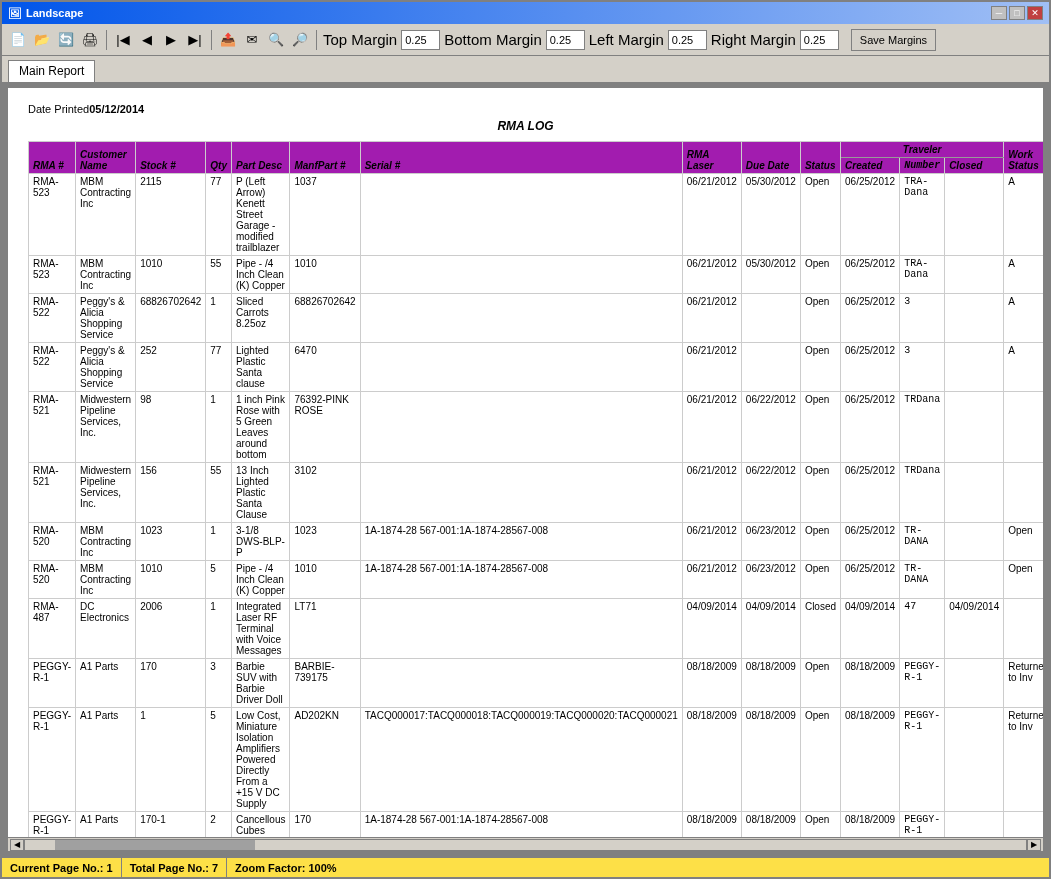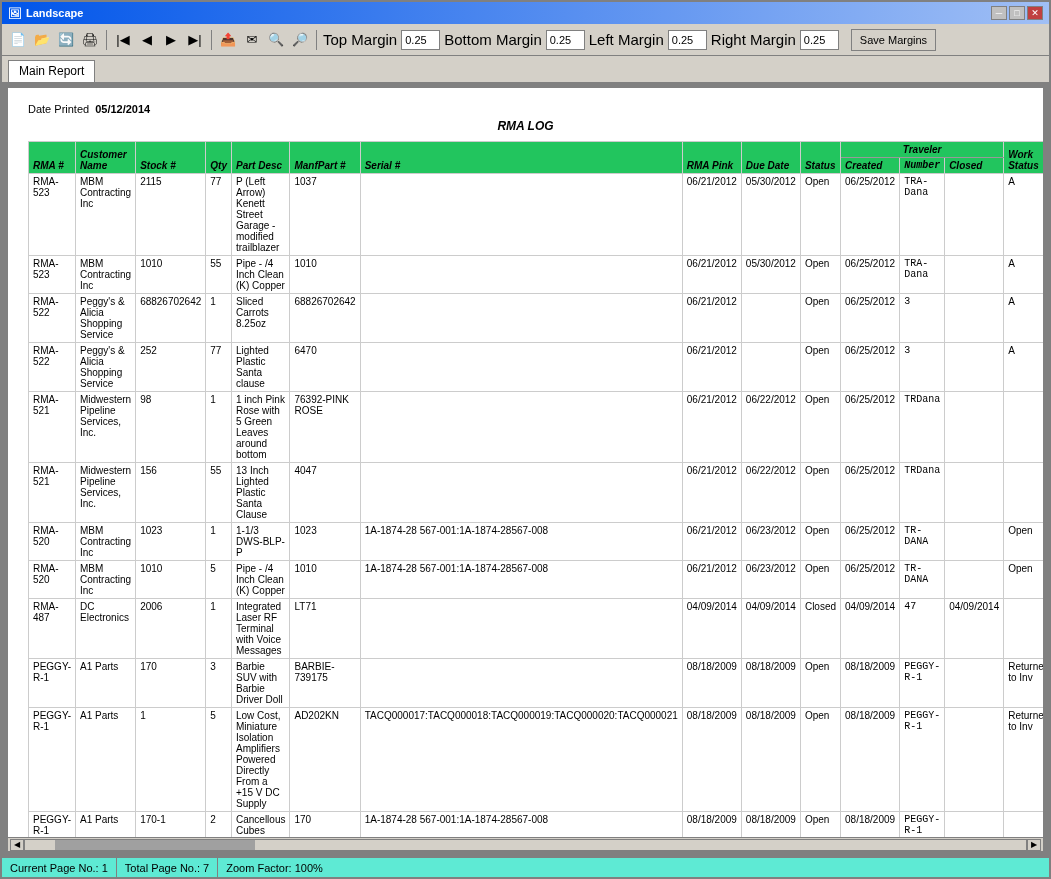--- a/index.html
+++ b/index.html
@@ -20,46 +20,46 @@
 
     .tab-bar { background: #d4d0c8; padding: 4px 6px 0; display: flex; height: 26px; }
     .tab { padding: 3px 10px; background: #d4d0c8; border: 1px solid #808080; border-bottom: none; font-size: 12px; cursor: pointer; }
     .tab.active { background: white; }
 
     .content-area { flex: 1; background: #808080; overflow: hidden; display: flex; flex-direction: column; padding: 6px; }
     .report-container { flex: 1; background: white; overflow: auto; position: relative; }
 
     .report-body { padding: 15px 20px; min-width: 950px; }
     .report-header { margin-bottom: 8px; }
-    .report-date-line { display: flex; align-items: baseline; gap: 6px; margin-bottom: 4px; }
+    .report-date-line { display: flex; align-items: baseline; margin-bottom: 4px; }
     .date-label { font-size: 11px; }
     .date-value { font-size: 11px; font-weight: bold; }
     .report-title { text-align: center; font-size: 12px; font-weight: bold; font-style: italic; margin-bottom: 6px; }
 
     .report-table { width: 100%; border-collapse: collapse; font-size: 10px; }
-    .report-table th { font-style: italic; font-weight: bold; border: 1px solid #ccc; padding: 2px 4px; text-align: left; vertical-align: bottom; background: #22c55e; }
+    .report-table th { font-style: italic; font-weight: bold; border: 1px solid #ccc; padding: 2px 4px; text-align: left; vertical-align: bottom; background: #a21caf; }
     .report-table td { border: 1px solid #ccc; padding: 2px 4px; vertical-align: top; }
     .col-rma { width: 62px; }
     .col-cust { width: 110px; }
     .col-stock { width: 75px; }
     .col-qty { width: 28px; }
     .col-part { width: 110px; }
     .col-manf { width: 75px; }
     .col-serial { width: 80px; }
     .col-rmadate { width: 60px; }
     .col-due { width: 60px; }
     .col-status { width: 40px; }
     .col-created { width: 60px; }
     .col-number { width: 55px; font-family: Liberation Mono, monospace; }
     .col-closed { width: 55px; }
     .col-workstatus { width: 75px; }
 
     .scrollbar-area { height: 14px; background: #d4d0c8; border-top: 1px solid #808080; display: flex; align-items: center; padding: 0 2px; }
 
-    .status-bar { background: #5eead4; border-top: 1px solid #808080; height: 20px; display: flex; align-items: flex-start; }
+    .status-bar { background: #fde047; border-top: 1px solid #808080; height: 20px; display: flex; align-items: flex-start; font-weight: bold; }
     .status-section { padding: 0 8px; font-size: 11px; border-right: 1px solid #808080; height: 100%; display: flex; align-items: center; }
     .status-section:last-child { border-right: none; }
   </style>
 </head>
 <body>
 
 <div class="window">
 
   <div class="title-bar">
     <div class="title-bar-text">
@@ -120,21 +120,21 @@
         <table class="report-table">
           <thead>
             <tr>
               <th class="col-rma" rowspan="2"><em>RMA #</em></th>
               <th class="col-cust" rowspan="2"><em>Customer Name</em></th>
               <th class="col-stock" rowspan="2"><em>Stock #</em></th>
               <th class="col-qty" rowspan="2"><em>Qty</em></th>
               <th class="col-part" rowspan="2"><em>Part Desc</em></th>
               <th class="col-manf" rowspan="2"><em>ManfPart #</em></th>
               <th class="col-serial" rowspan="2"><em>Serial #</em></th>
-              <th class="col-rmadate" rowspan="2"><em>RMA Pink</em></th>
+              <th class="col-rmadate" rowspan="2"><em>RMA Laser</em></th>
               <th class="col-due" rowspan="2"><em>Due Date</em></th>
               <th class="col-status" rowspan="2"><em>Status</em></th>
               <th colspan="3" style="text-align:center;border-bottom:1px solid #999;"><em>Traveler</em></th>
               <th class="col-workstatus" rowspan="2"><em>Work Status</em></th>
             </tr>
             <tr>
               <th class="col-created"><em>Created</em></th>
               <th class="col-number"><em>Number</em></th>
               <th class="col-closed"><em>Closed</em></th>
             </tr>
@@ -219,36 +219,36 @@
                 <td class="col-number">TRDana</td>
                 <td class="col-closed"></td>
                 <td class="col-workstatus"></td>
               </tr>
               <tr>
                 <td class="col-rma">RMA-521</td>
                 <td class="col-cust">Midwestern Pipeline Services, Inc.</td>
                 <td class="col-stock">156</td>
                 <td class="col-qty">55</td>
                 <td class="col-part">13 Inch Lighted Plastic Santa Clause</td>
-                <td class="col-manf">4047</td>
+                <td class="col-manf">3102</td>
                 <td class="col-serial"></td>
                 <td class="col-rmadate">06/21/2012</td>
                 <td class="col-due">06/22/2012</td>
                 <td class="col-status">Open</td>
                 <td class="col-created">06/25/2012</td>
                 <td class="col-number">TRDana</td>
                 <td class="col-closed"></td>
                 <td class="col-workstatus"></td>
               </tr>
               <tr>
                 <td class="col-rma">RMA-520</td>
                 <td class="col-cust">MBM Contracting Inc</td>
                 <td class="col-stock">1023</td>
                 <td class="col-qty">1</td>
-                <td class="col-part">1-1/3 DWS-BLP-P</td>
+                <td class="col-part">3-1/8 DWS-BLP-P</td>
                 <td class="col-manf">1023</td>
                 <td class="col-serial">1A-1874-28 567-001:1A-1874-28567-008</td>
                 <td class="col-rmadate">06/21/2012</td>
                 <td class="col-due">06/23/2012</td>
                 <td class="col-status">Open</td>
                 <td class="col-created">06/25/2012</td>
                 <td class="col-number">TR-DANA</td>
                 <td class="col-closed"></td>
                 <td class="col-workstatus">Open</td>
               </tr>

